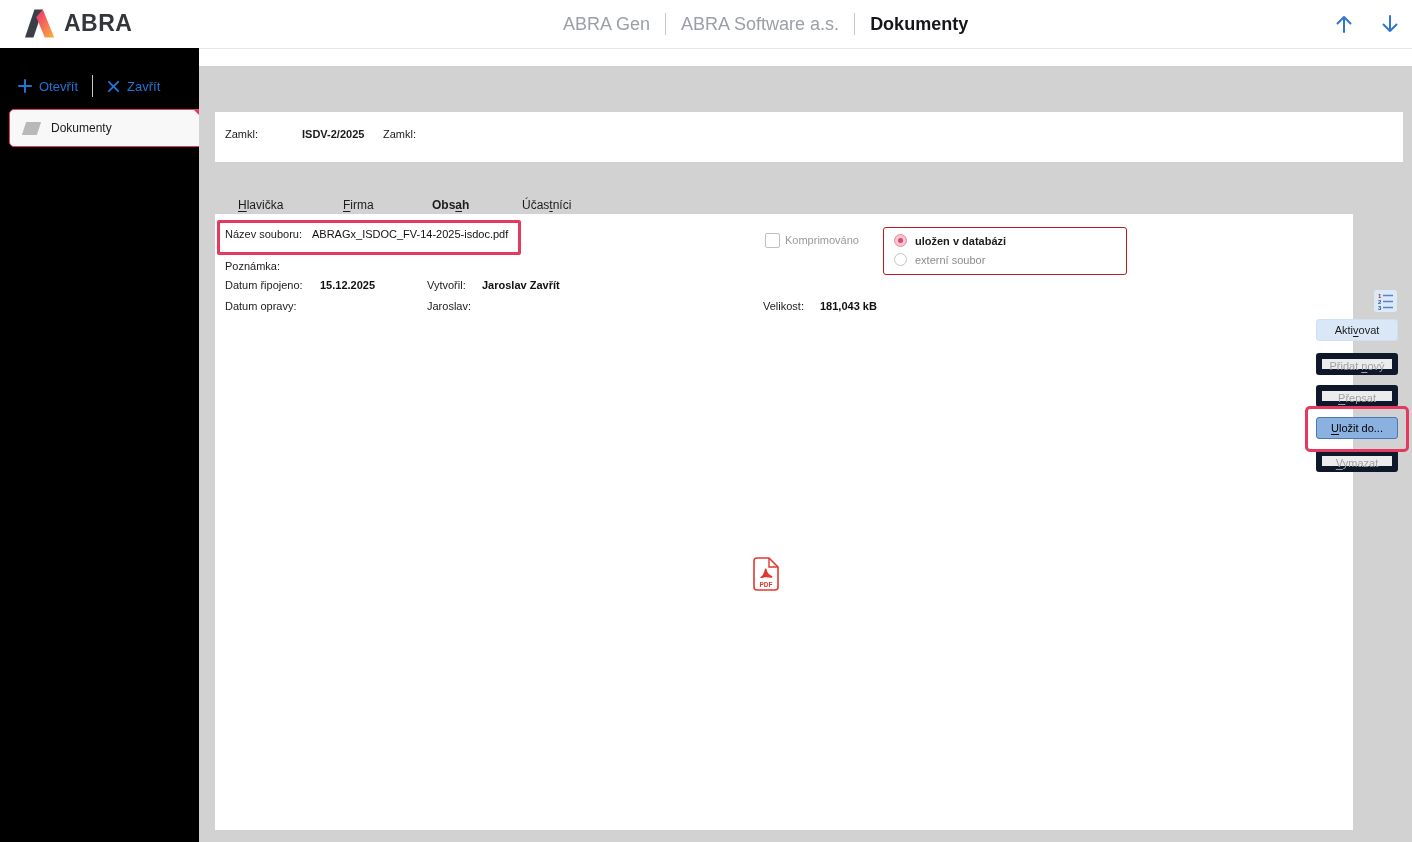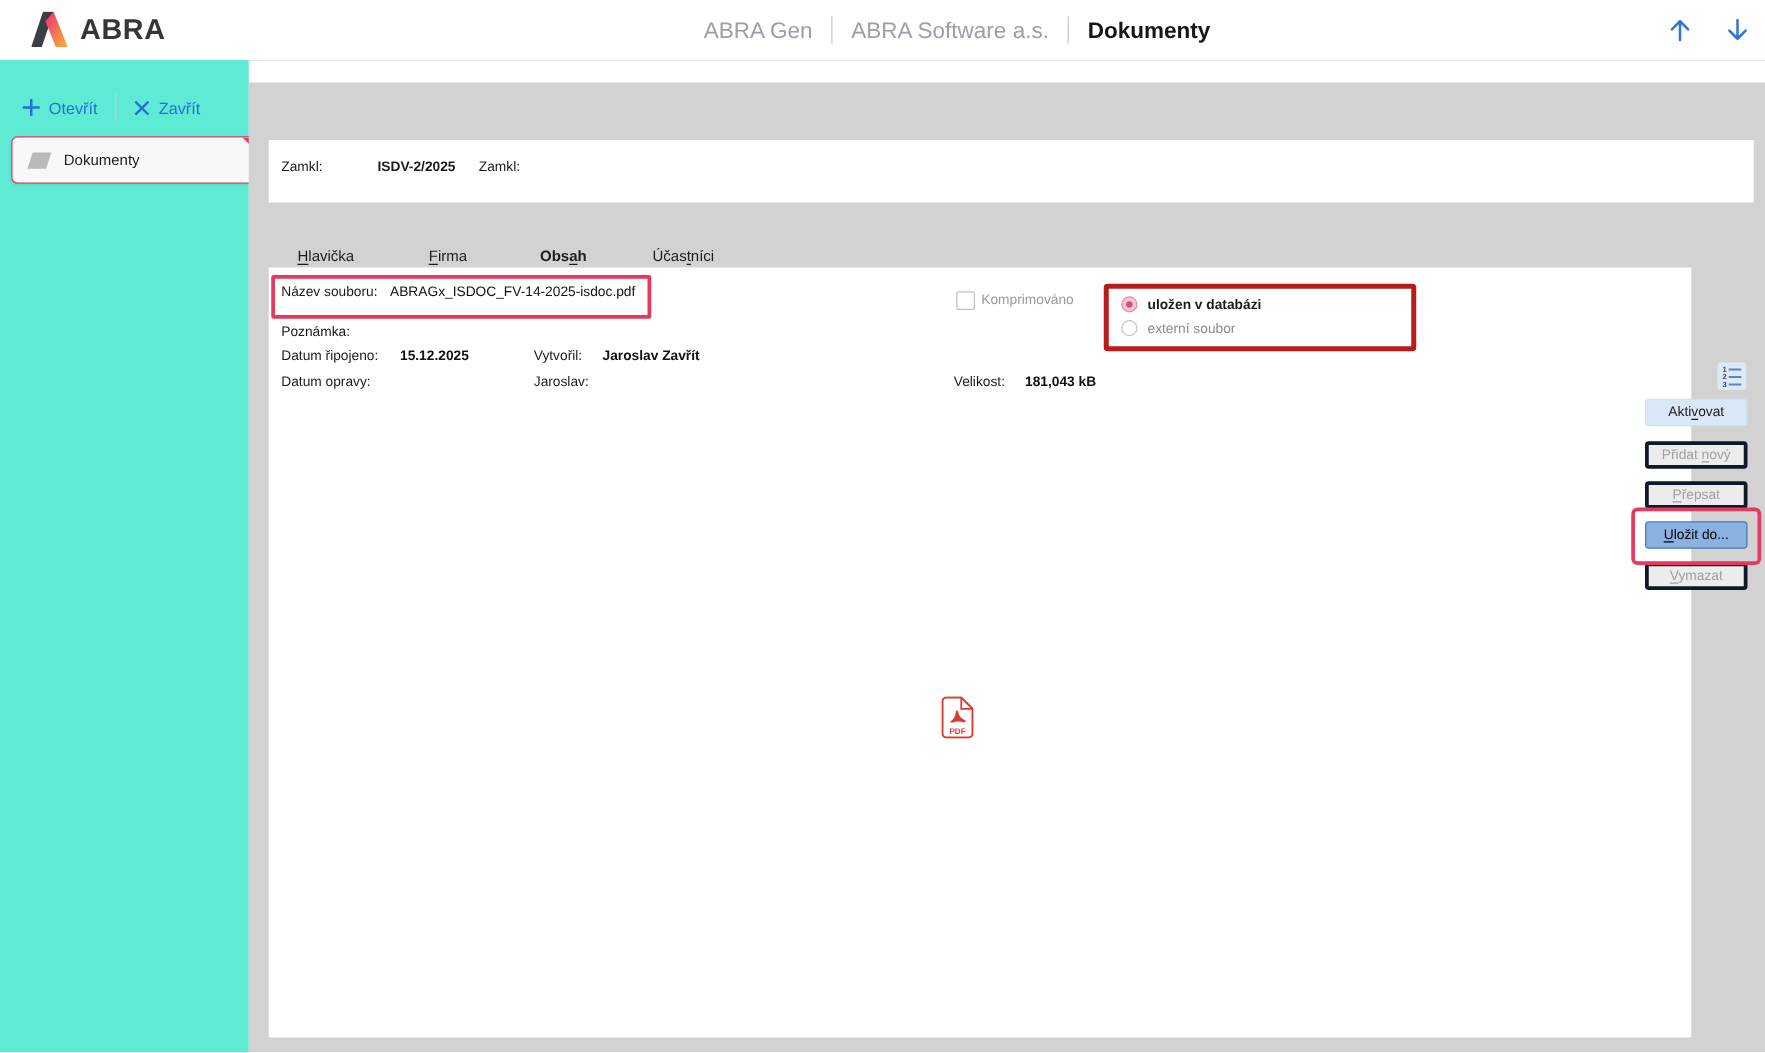--- a/index.html
+++ b/index.html
@@ -10,21 +10,21 @@
   .logo{position:absolute;left:25px;top:9px;display:flex;align-items:center;gap:7px;}
   .logo-text{font-size:23px;font-weight:bold;color:#33363b;letter-spacing:.5px;}
   .title{position:absolute;left:563px;top:0;height:48px;display:flex;align-items:center;gap:15px;font-size:18px;justify-content:center;}
   .t-dim{color:#9aa0a6;}
   .t-dark{color:#15161a;font-weight:600;}
   .tsep{width:1px;height:22px;background:#c6c9cd;}
   .nav-arrows{position:absolute;right:10px;top:12px;display:flex;gap:22px;}
   .nav-arrows svg{cursor:pointer;}
 
   
-  .sidebar{position:absolute;left:0;top:48px;width:199px;height:794px;background:#5eead4;}
+  .sidebar{position:absolute;left:0;top:48px;width:199px;height:794px;background:#000000;}
   .sb-actions{position:absolute;left:18px;top:27px;display:flex;align-items:center;gap:14px;}
   .sb-btn{display:flex;align-items:center;gap:7px;color:var(--link-blue,#2273d4);font-size:13px;background:none;border:none;cursor:pointer;font-family:inherit;padding:0;}
   .vdiv{width:1px;height:22px;background:#c9c9c9;}
   .agenda-item{position:absolute;left:9px;top:61px;width:184px;height:36px;background:#f8f8f8;border:1px solid var(--annotation-red,#e6395f);border-radius:5px;display:flex;align-items:center;gap:12px;padding-left:14px;overflow:hidden;cursor:pointer;box-shadow:0 1px 2px rgba(0,0,0,.08);}
   .agenda-item .corner{position:absolute;top:0;right:0;width:0;height:0;border-top:14px solid var(--annotation-red,#e6395f);border-left:14px solid transparent;}
   .para-icon{width:15px;height:13px;background:#b9b9b9;transform:skewX(-18deg);}
   .agenda-label{font-size:12px;color:#1b1b1b;}
 
   
   .panel{position:absolute;left:199px;top:66px;width:1213px;height:776px;background:var(--panel-gray,#d2d2d2);}
@@ -40,32 +40,32 @@
   .subtab.active::after{content:"";position:absolute;left:-4px;right:-4px;top:20px;height:4px;border-radius:2px;background:var(--accent-pink,#f0506e);}
 
   
   .content{position:absolute;left:16px;top:148px;width:1138px;height:616px;background:#fff;}
   .lbl{position:absolute;font-size:11px;color:#1b1b1b;white-space:nowrap;}
   .val{position:absolute;font-size:11px;color:#111;white-space:nowrap;}
   .bold{font-weight:bold;}
   .dim{color:#9a9a9a;}
 
   .checkbox{position:absolute;width:13px;height:13px;border:1px solid #c0c0c0;border-radius:2px;background:#fff;cursor:pointer;}
-  .radio-group{position:absolute;left:668px;top:13px;width:242px;height:46px;border:4px solid #b91c1c;border-radius:3px;background:#fff;}
+  .radio-group{position:absolute;left:668px;top:13px;width:242px;height:46px;border:1px solid #b91c1c;border-radius:3px;background:#fff;}
   .radio-row{position:absolute;left:10px;display:flex;align-items:center;gap:8px;cursor:pointer;}
   .radio{width:13px;height:13px;border-radius:50%;box-sizing:border-box;border:1px solid #c4c4c4;background:#fff;}
   .radio.selected{border:1px solid #e58ba0;background:#f6c6d1;position:relative;}
   .radio.selected::after{content:"";position:absolute;left:3px;top:3px;width:5px;height:5px;border-radius:50%;background:#e0476a;}
   .radio-label{font-size:11px;}
   .radio-label.on{color:#1b1b1b;font-weight:bold;}
   .radio-label.off{color:#8c8c8c;}
 
   .btn{position:absolute;left:1101px;width:82px;height:22px;font-size:11px;font-family:inherit;border-radius:3px;cursor:pointer;}
   .btn.enabled{background:var(--enabled-btn-blue,#d9e7f6);border:1px solid #cfe0f2;color:#1b1b1b;}
-  .btn.disabled{background:#ececec;border:3px solid #0f172a;color:#a0a0a0;}
+  .btn.disabled{background:#ececec;border:6px solid #0f172a;color:#a0a0a0;}
   .btn.primary{background:var(--primary-btn-blue,#8ab1e0);border:1px solid #4a7ab5;color:#000;}
   .list-icon{position:absolute;left:1159px;top:76px;width:23px;height:22px;background:#dce9f7;border-radius:3px;cursor:pointer;}
 
   .pdf-icon{position:absolute;left:538px;top:343px;cursor:pointer;}
 
   
   .annotation{position:absolute;border:3px solid var(--annotation-red,#e6395f);pointer-events:none;}
   .ann-filename{left:217px;top:220px;width:298px;height:29px;border-radius:2px;}
   .ann-save{left:1305px;top:406px;width:98px;height:40px;border-radius:5px;}
 

